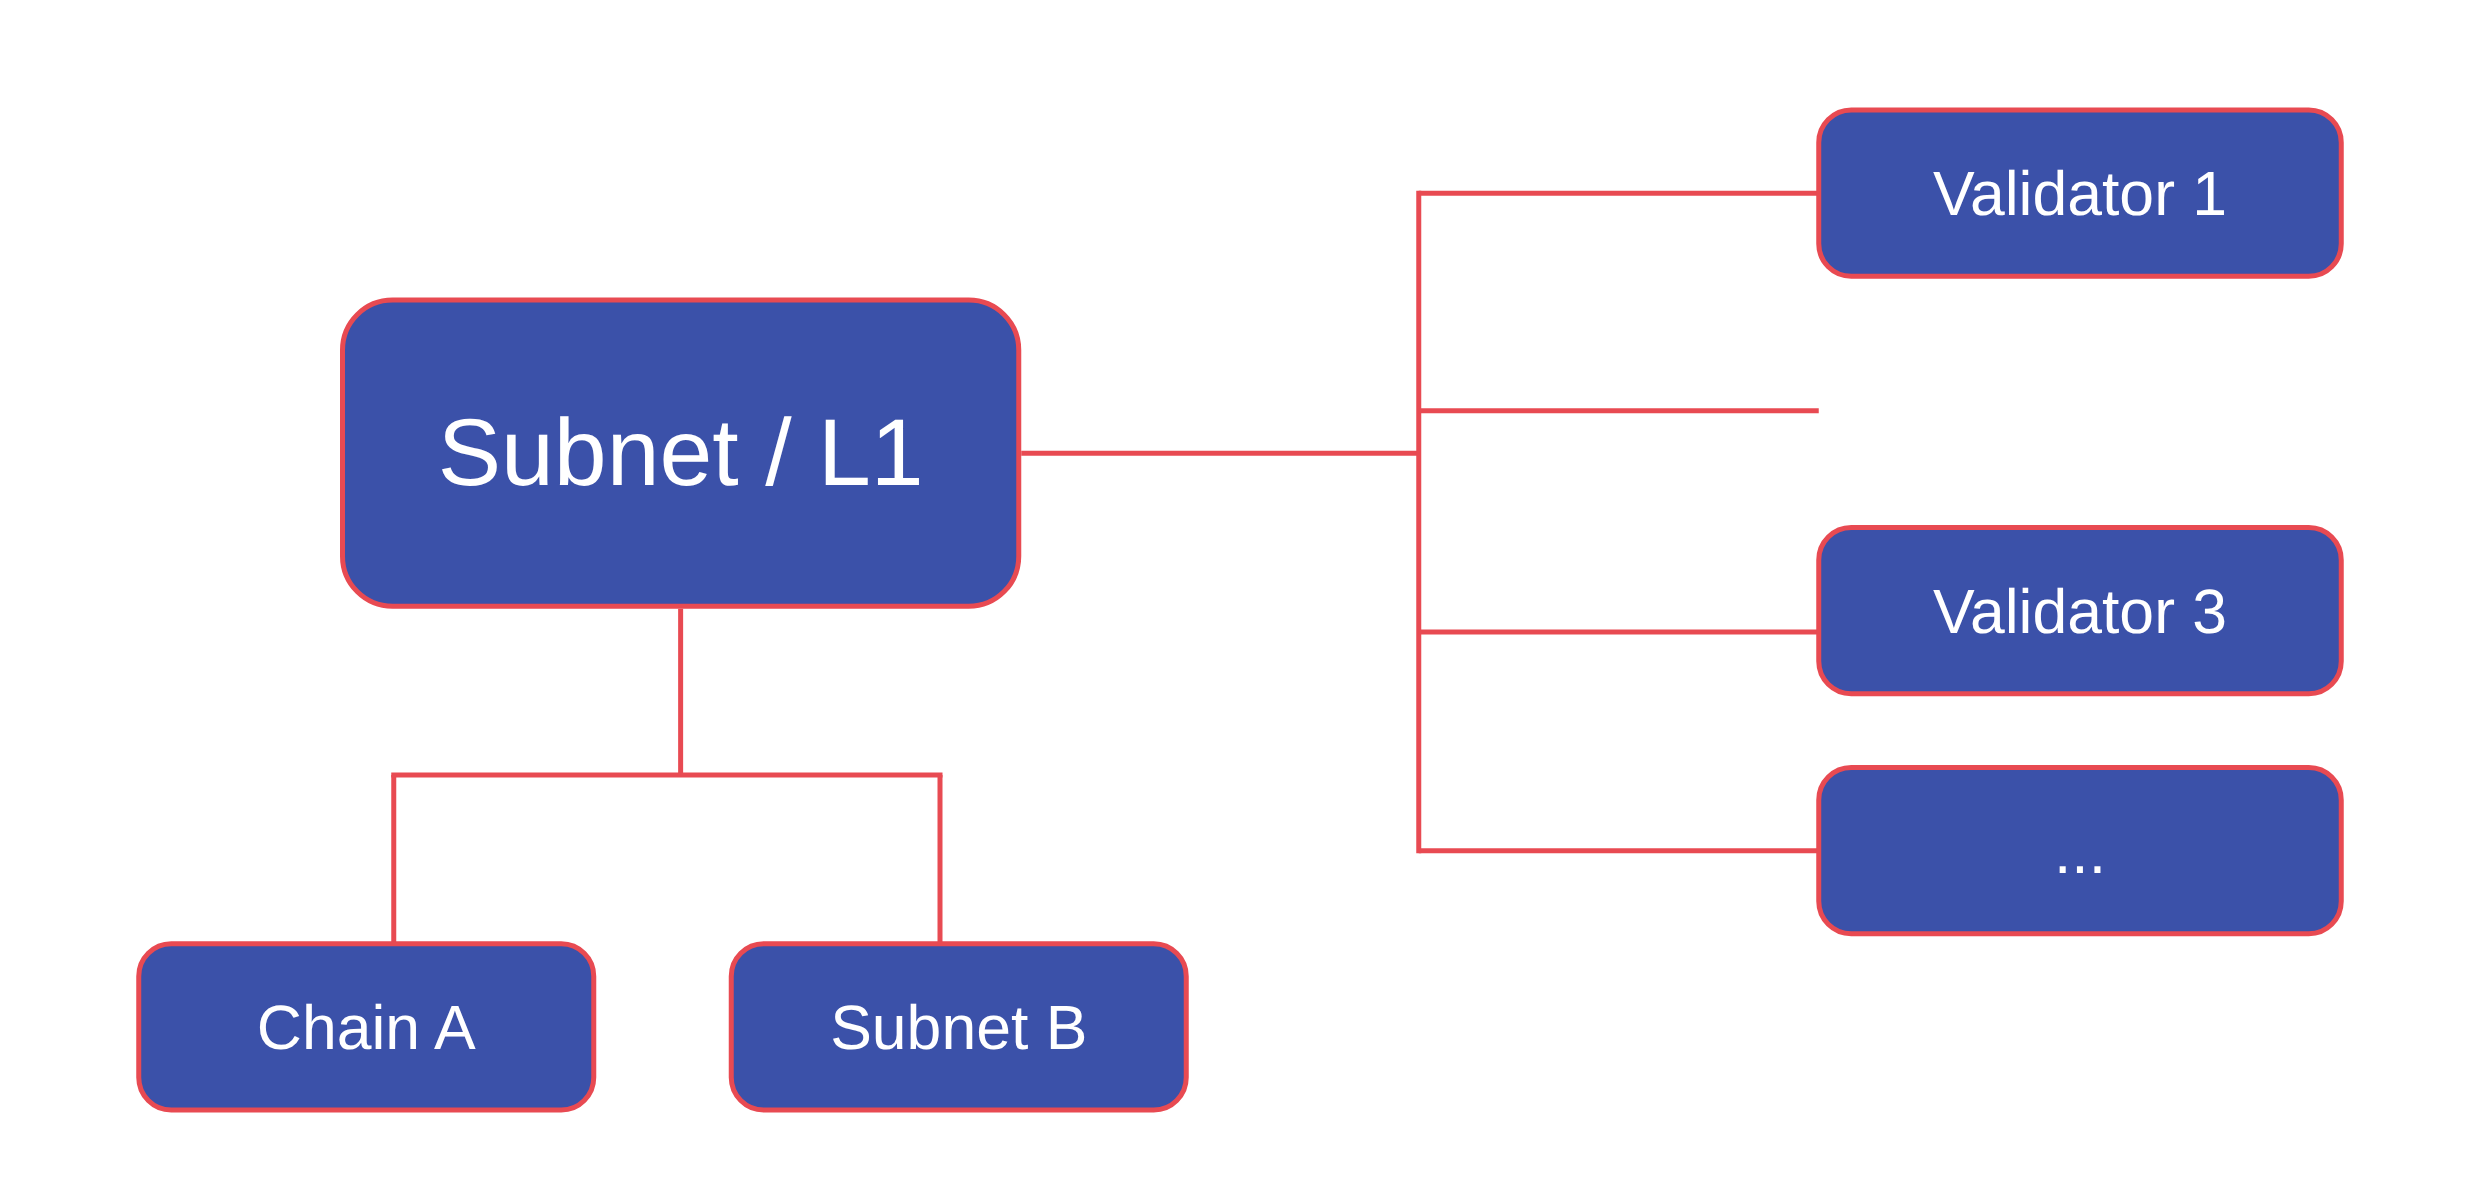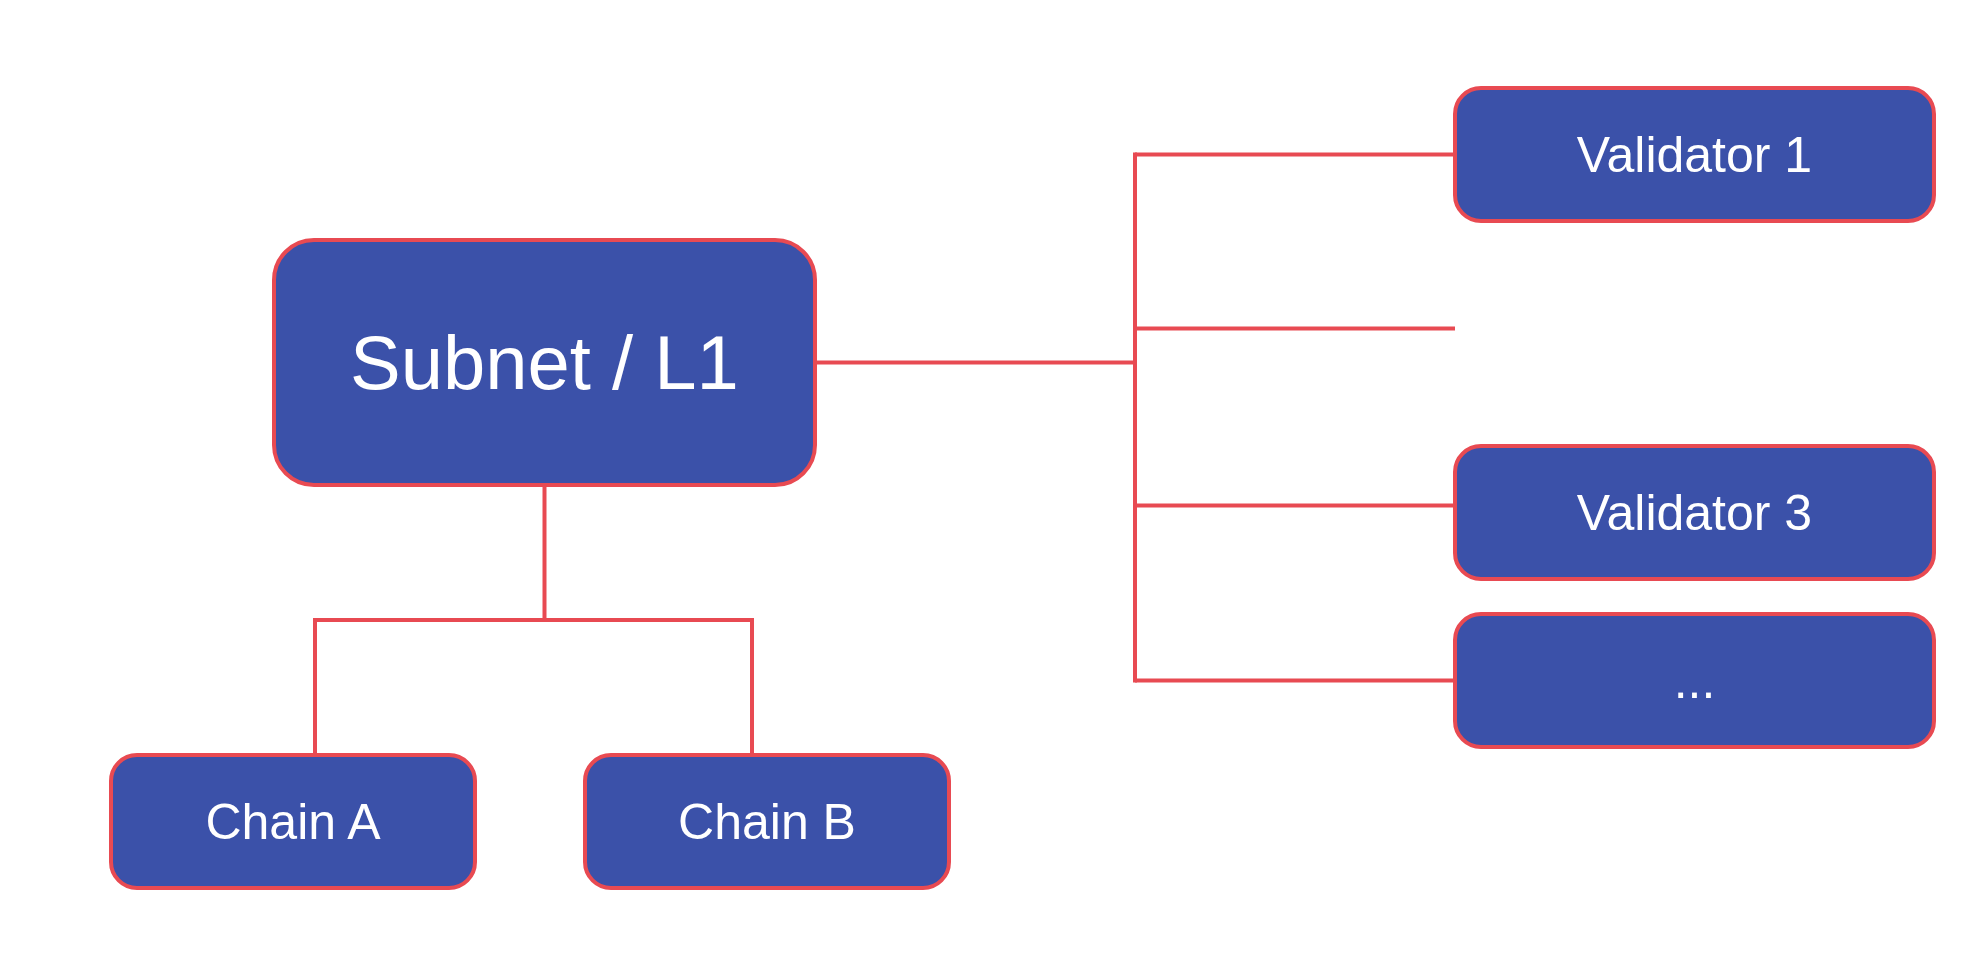--- a/index.html
+++ b/index.html
@@ -39,28 +39,28 @@
     justify-content: center;
     text-align: center;
   }
   .node-subnet {
     left: 272px; top: 238px;
     width: 545px; height: 249px;
     border-radius: 42px;
     font-size: 76px;
   }
   .node-small {
-    width: 483px; height: 137px;
+    width: 422px; height: 137px;
     border-radius: 28px;
     font-size: 50px;
   }
   .node-validator { left: 1453px; }
   .node-validator-1 { top: 86px; }
   .node-validator-2 { top: 260px; }
-  .node-validator-3 { top: 444px; text-align: center; }
+  .node-validator-3 { top: 420px; text-align: center; }
   .node-validator-4 { top: 612px; }
   .node-chain { top: 753px; width: 368px; }
   .node-chain-a { left: 109px; }
   .node-chain-b { left: 583px; }
   .node-label { line-height: 1; }
 </style>
 </head>
 <body>
 
 <div class="canvas">
@@ -99,16 +99,16 @@
 
   <div class="node node-small node-validator node-validator-4">
     <span class="node-label">...</span>
   </div>
 
   <div class="node node-small node-chain node-chain-a">
     <span class="node-label">Chain A</span>
   </div>
 
   <div class="node node-small node-chain node-chain-b">
-    <span class="node-label">Chain B</span>
+    <span class="node-label">Subnet B</span>
   </div>
 
 </div>
 
 </body></html>

